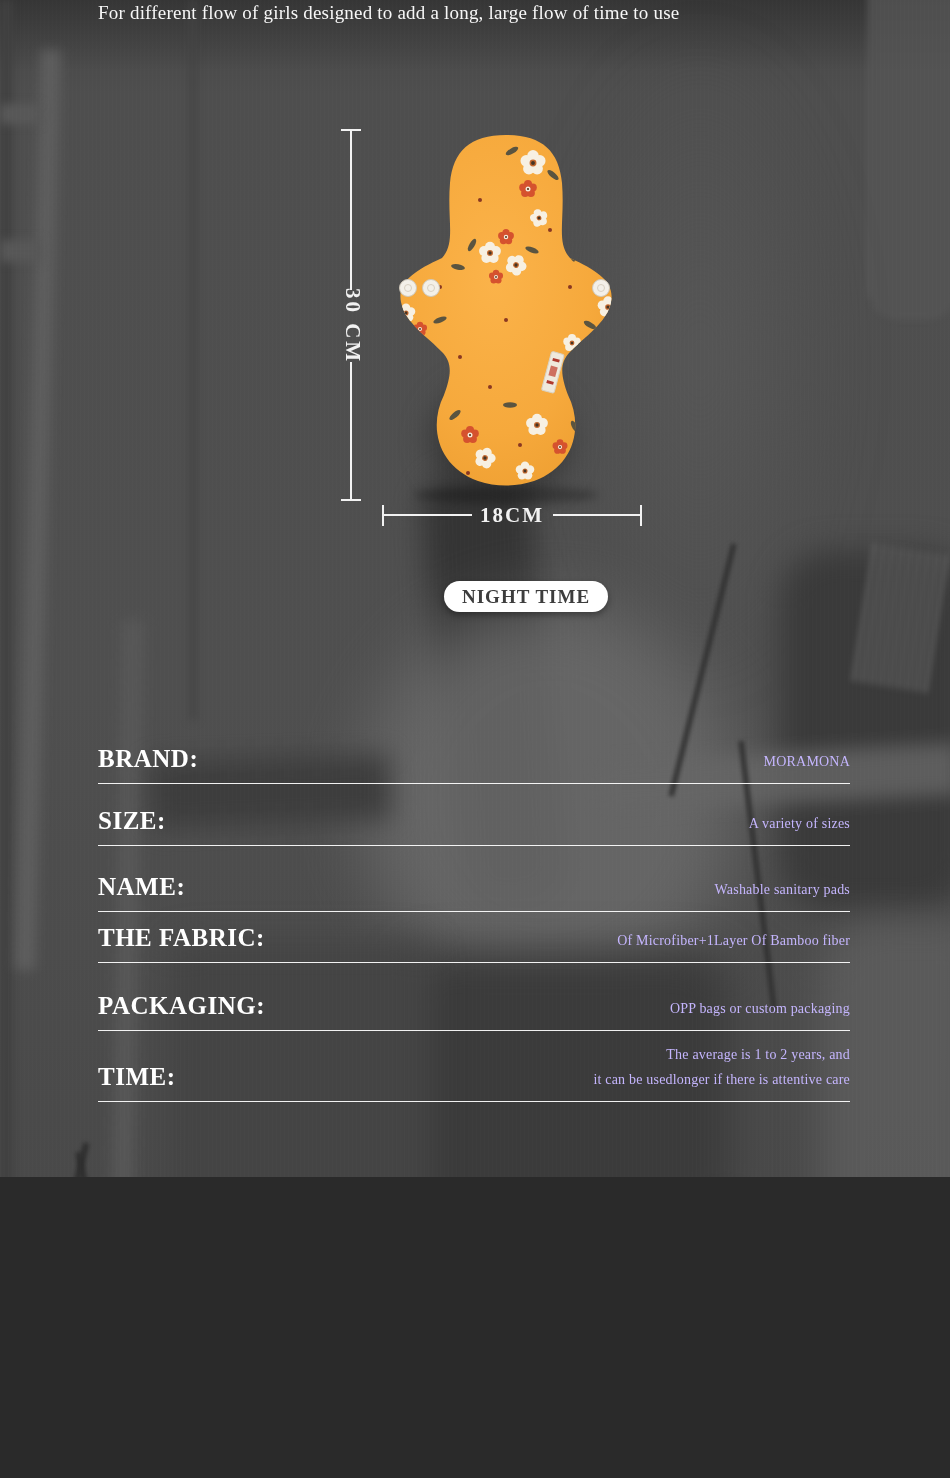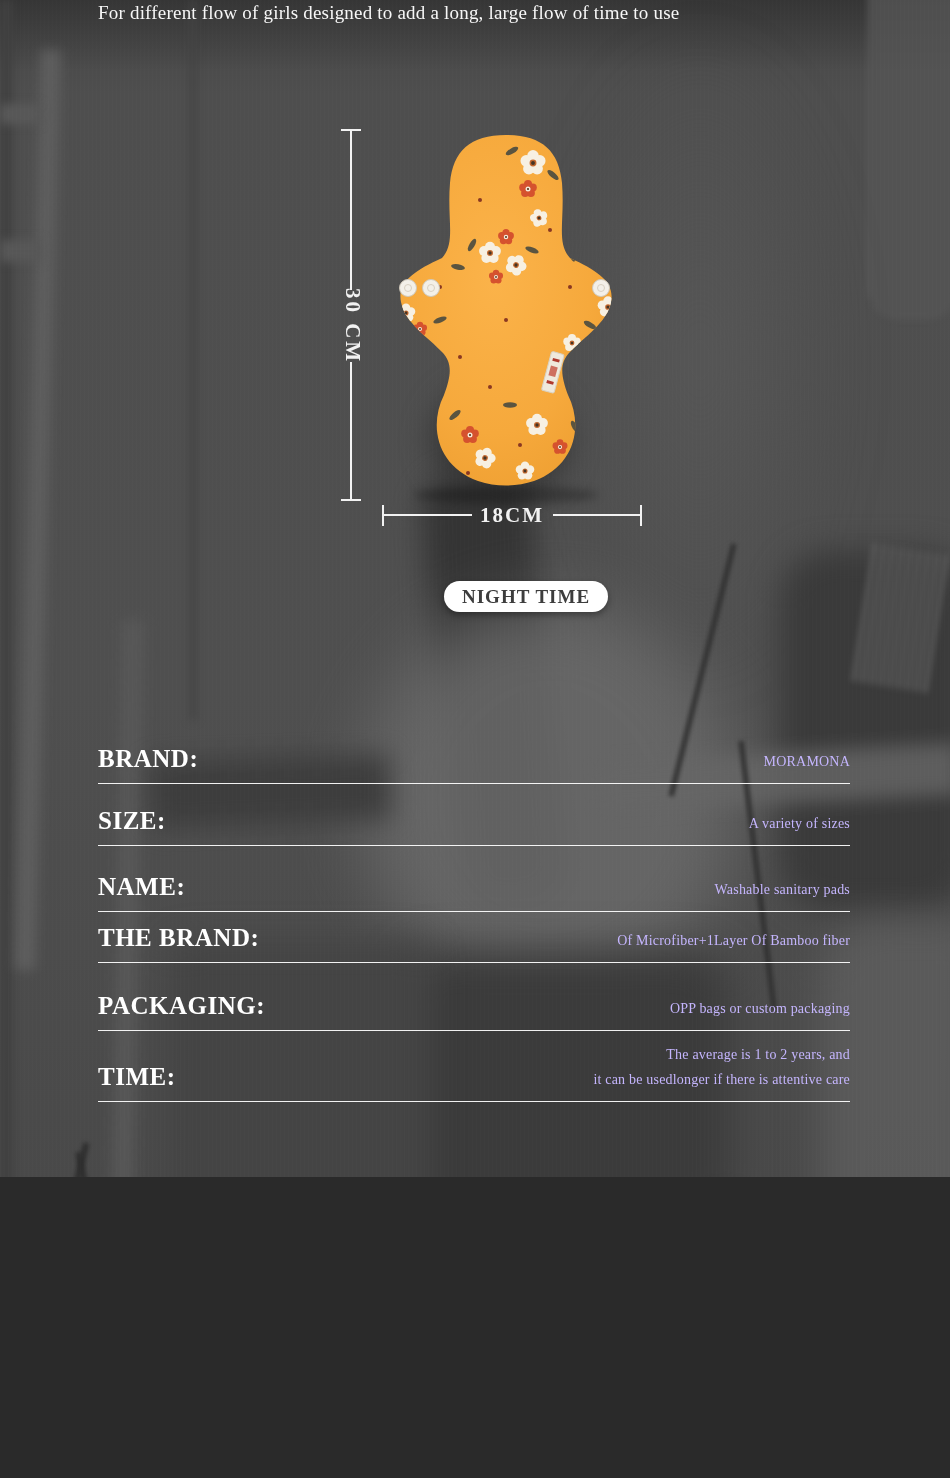--- a/index.html
+++ b/index.html
@@ -213,21 +213,21 @@
         </div>
     </div>
     <div class="spec-row r2">
       <div class="spec-label">NAME:</div>
       <div class="spec-value">
           <span>Washable sanitary pads</span>
           <span></span>
         </div>
     </div>
     <div class="spec-row r4">
-      <div class="spec-label">THE BRAND:</div>
+      <div class="spec-label">THE FABRIC:</div>
       <div class="spec-value">
           <span>Of Microfiber+1Layer Of Bamboo fiber</span>
         </div>
     </div>
     <div class="spec-row r6">
       <div class="spec-label">PACKAGING:</div>
       <div class="spec-value">
           <span>OPP bags or custom packaging</span>
           <span></span>
         </div>

